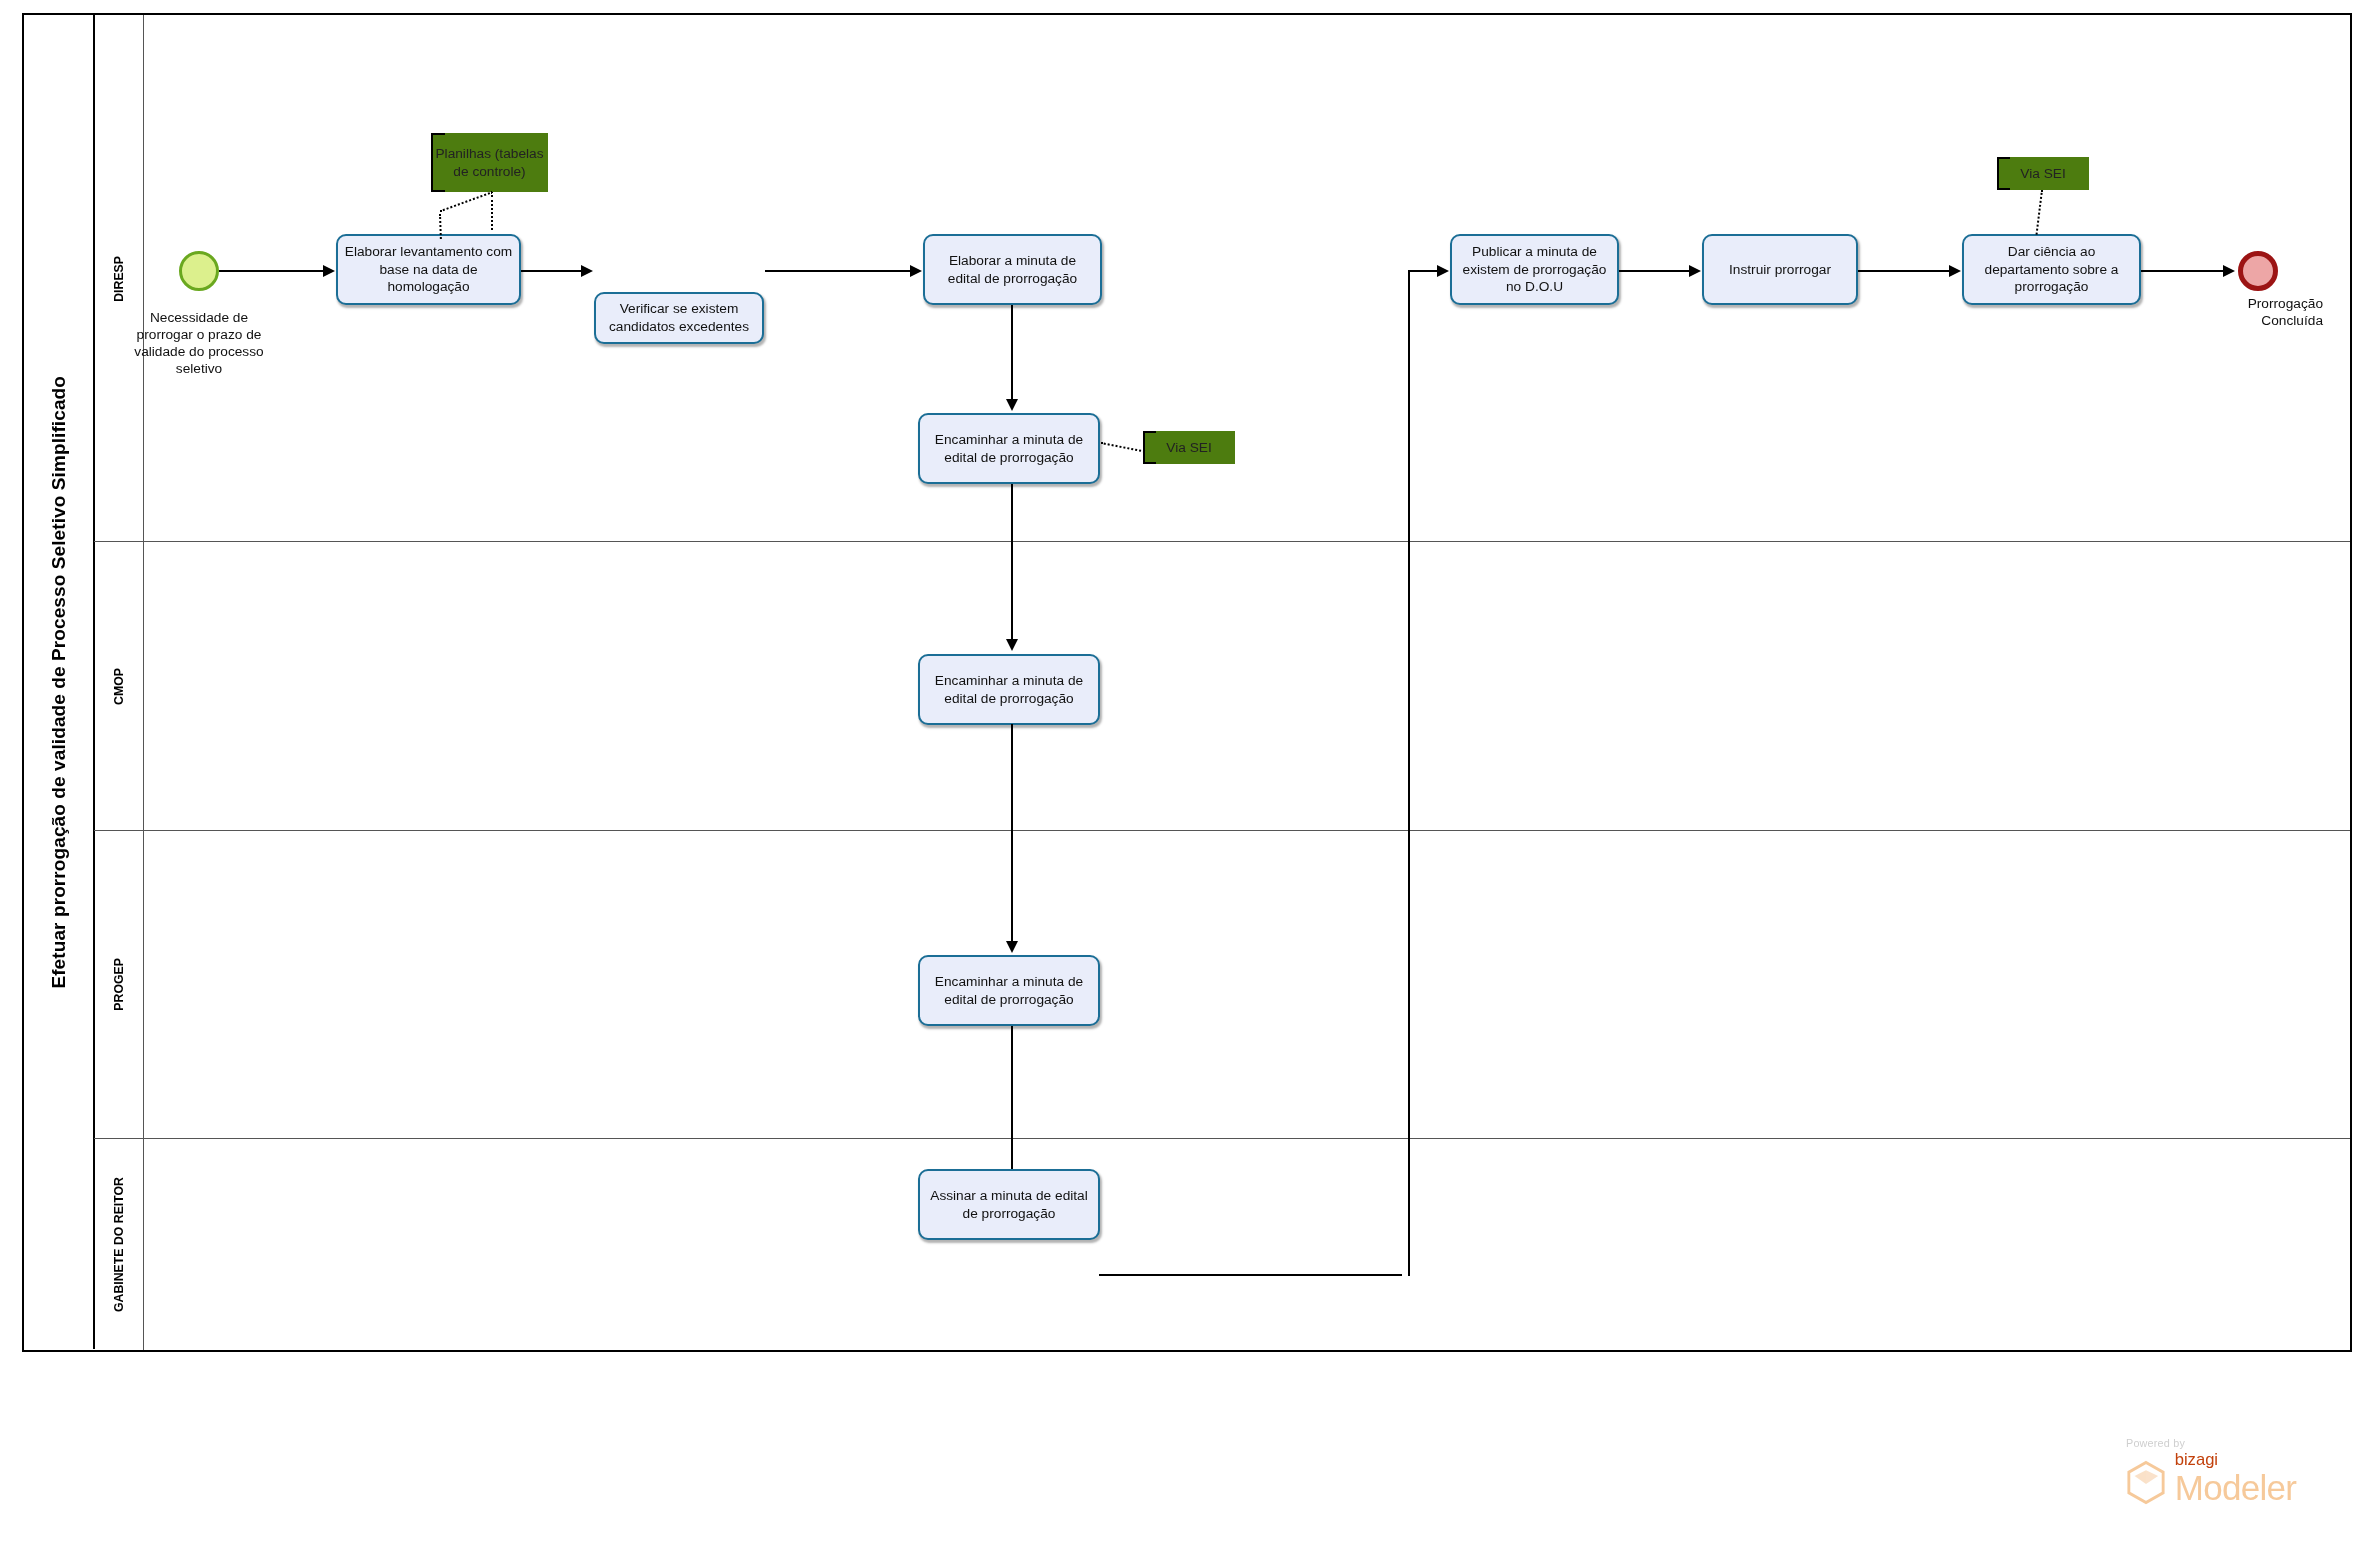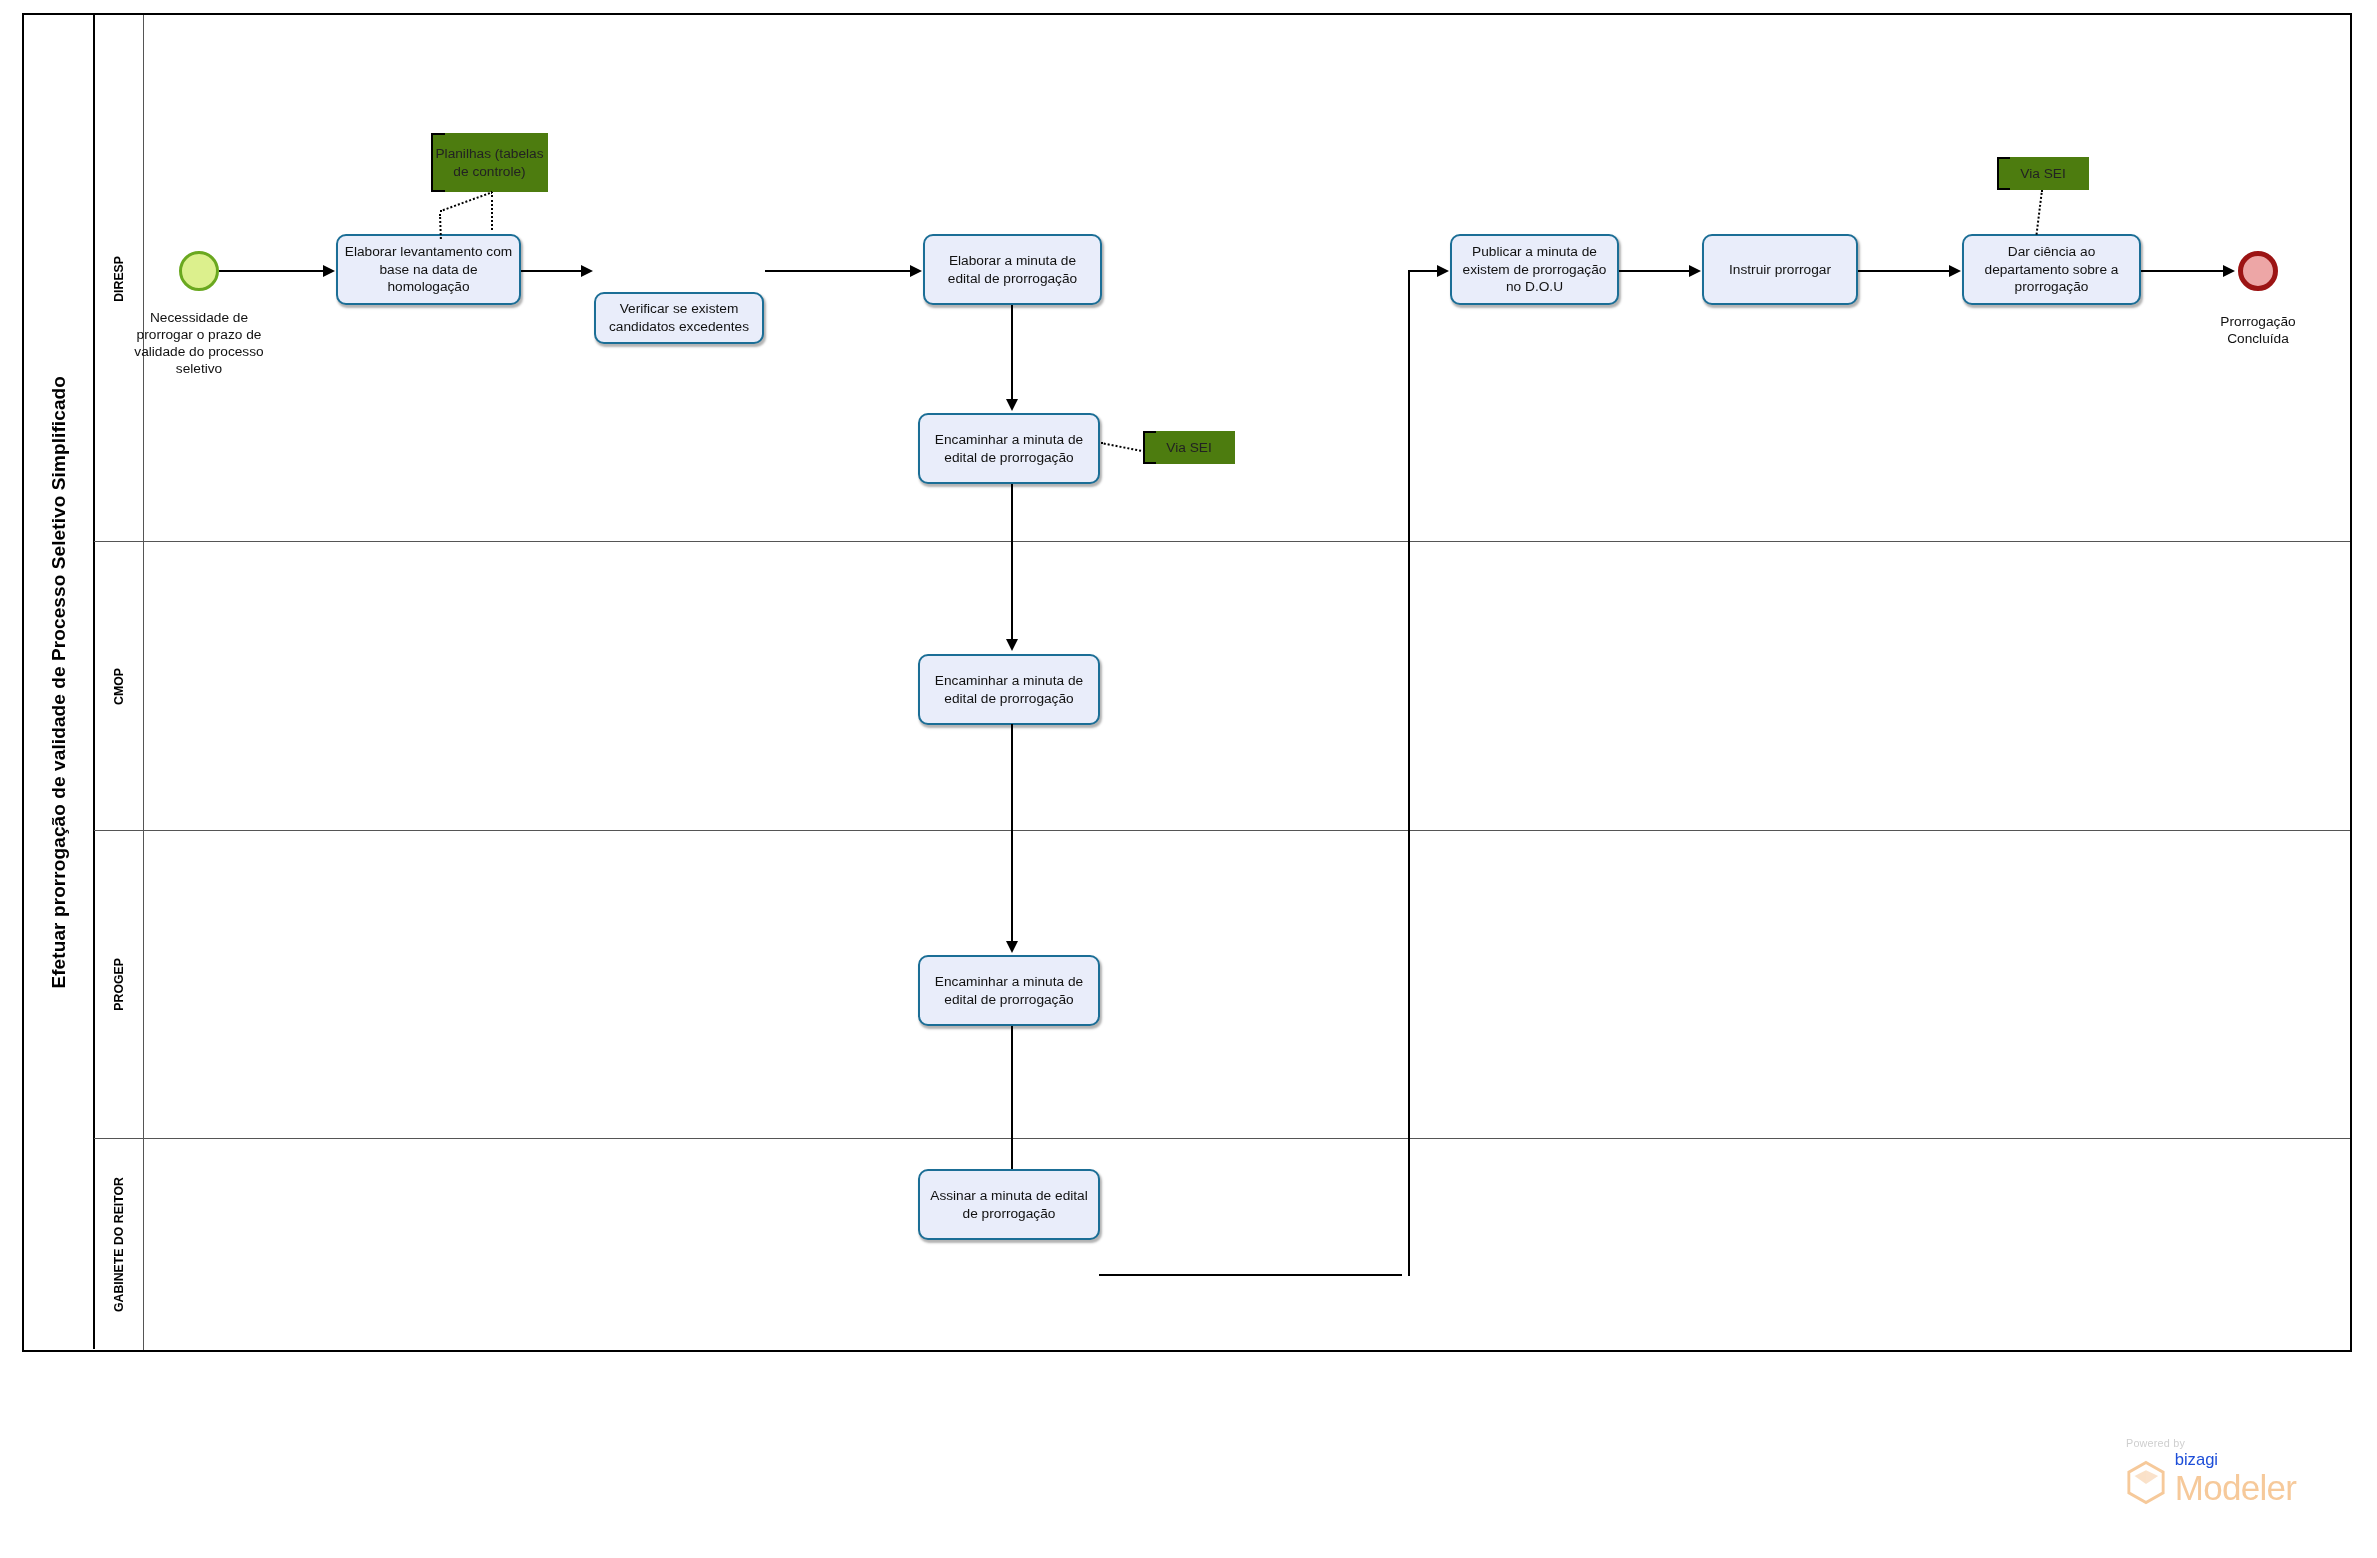--- a/index.html
+++ b/index.html
@@ -53,21 +53,21 @@
   .arrow{position:absolute;width:0;height:0;}
   .arrow.r{border-top:6.5px solid transparent;border-bottom:6.5px solid transparent;border-left:12.3px solid #000;}
   .arrow.d{border-left:6.5px solid transparent;border-right:6.5px solid transparent;border-top:12.3px solid #000;}
 
   .assoc{position:absolute;height:0;border-top:2.9px dotted #000;transform-origin:0 0;}
 
   
   .logo{position:absolute;}
   .logo-top{font-size:10.8px;color:#cfcfcf;letter-spacing:0.2px;}
   .logo-row{display:flex;align-items:flex-end;gap:8.7px;margin-top:2.9px;}
-  .logo-word-small{font-size:16.6px;color:#1d4ed8;line-height:1;margin-bottom:2.9px;}
+  .logo-word-small{font-size:16.6px;color:#c2410c;line-height:1;margin-bottom:2.9px;}
   .logo-word-big{font-size:35px;color:#f6c99a;line-height:.95;letter-spacing:-0.7px;}
 </style>
 </head>
 <body>
 
 <div id="canvas">
 
   <div class="pool" style="left:21.6px;top:13px;width:2330px;height:1339px;"></div>
 
   <div class="pool-title" style="left:24px;top:15px;width:71px;height:1334px;">
@@ -184,21 +184,21 @@
   <div class="annot" style="left:1997px;top:157px;width:92px;height:33px;">
     <span>Via SEI</span>
   </div>
   <div class="annot-bracket" style="left:1997px;top:157px;width:13px;height:33px;"></div>
   <div class="assoc" style="left:2043px;top:190px;width:45px;transform:rotate(97deg);"></div>
 
   <div class="flow h" style="left:2141px;top:270px;width:87px;"></div>
   <div class="arrow r" style="left:2223px;top:265px;"></div>
 
   <div class="event ev-end" style="left:2238px;top:251px;width:40px;height:40px;"></div>
-  <div class="ev-label" style="left:2193px;top:313px;width:130px;">Prorrogação Concluída</div>
+  <div class="ev-label" style="left:2193px;top:295px;width:130px;text-align:right;">Prorrogação Concluída</div>
 
   <div class="logo" style="left:2126px;top:1437px;">
     <div class="logo-top">Powered by</div>
     <div class="logo-row">
       <svg width="40" height="45" viewBox="0 0 56 62">
         <polygon points="28,3 52,16.5 52,45.5 28,59 4,45.5 4,16.5" fill="none" stroke="#f6c99a" stroke-width="4"></polygon>
         <polygon points="28,14 45,22 28,33" fill="#fae2cb"></polygon>
         <polygon points="28,33 28,14 12,22" fill="#f6c99a" opacity="0.55"></polygon>
       </svg>
       <div>

